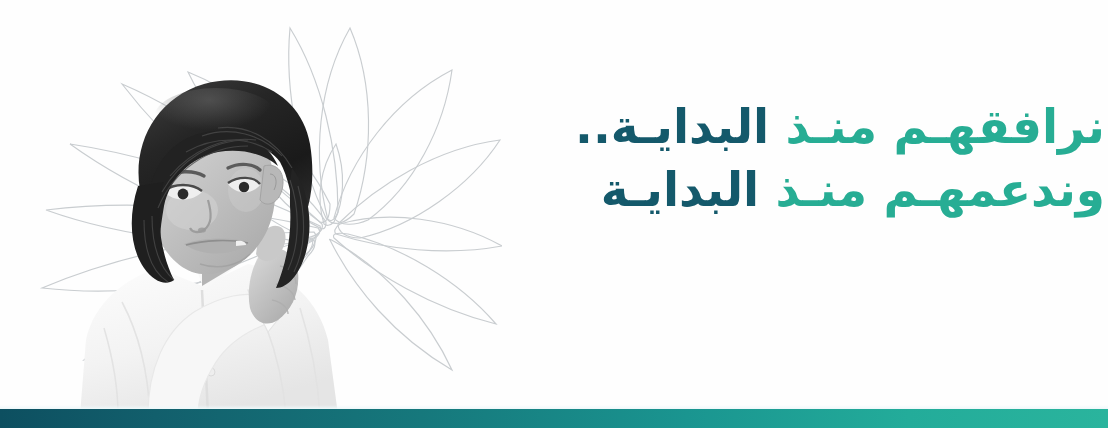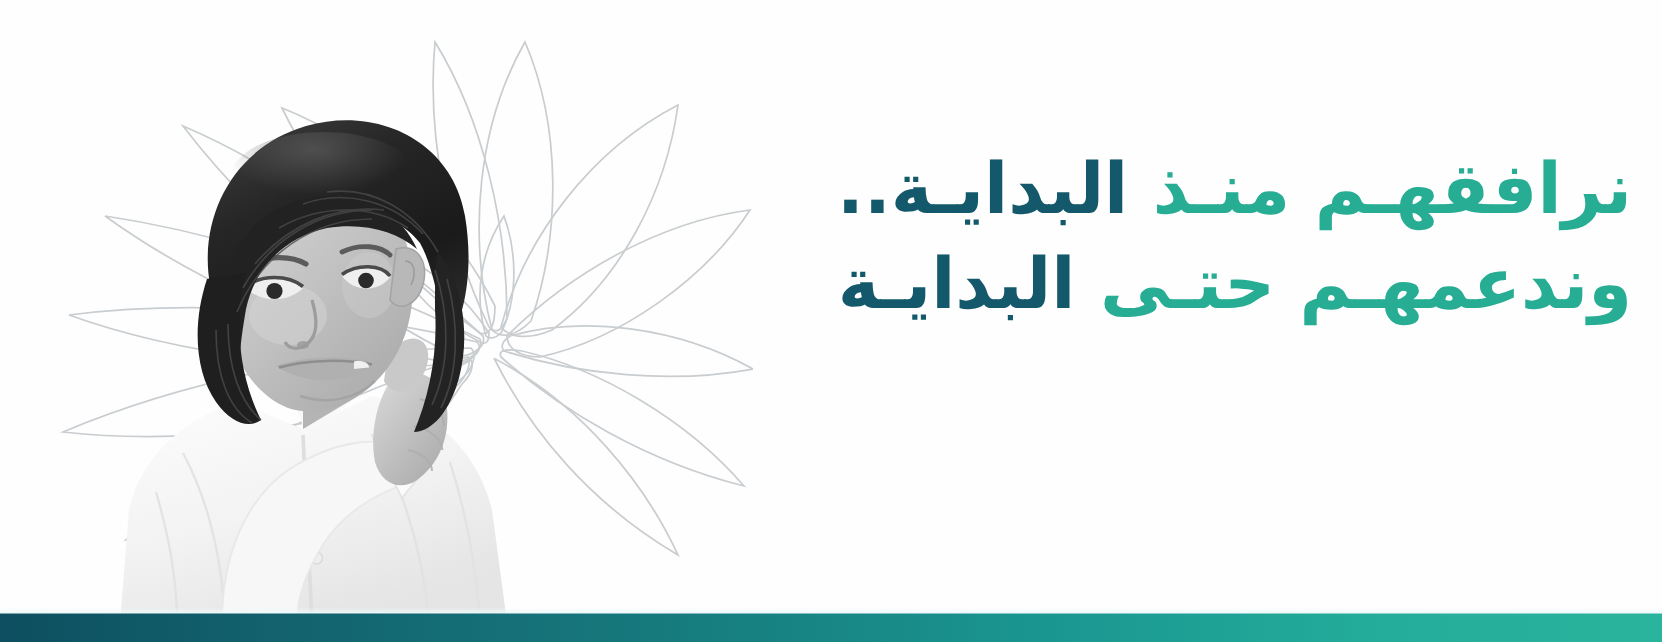--- a/index.html
+++ b/index.html
@@ -28,21 +28,21 @@
   #boy-photo {
     position:absolute;
     left:52px; top:40px;
     width:330px; height:375px;
     filter:grayscale(100%);
   }
 
   
   #headline {
     position:absolute;
-    right:20px; top:103px;
+    right:3px; top:103px;
     width:620px;
     direction:rtl;
     text-align:right;
     line-height:1.0;
   }
   .hl-line {
     white-space:nowrap;
     font-family:"DejaVu Sans", sans-serif;
     font-weight:bold;
     font-size:47px;
@@ -219,21 +219,21 @@
 
     <ellipse cx="164" cy="78" rx="62" ry="30" fill="url(#gHairShine)"></ellipse>
   </svg>
 
   <div id="headline">
     <div class="hl-line" id="hl-line-1">
       <span class="seg green">نرافقهـم منـذ</span>
       <span class="seg dark">البدايـة..</span>
     </div>
     <div class="hl-line" id="hl-line-2">
-      <span class="seg green">وندعمهـم حتـى</span>
+      <span class="seg green">وندعمهـم منـذ</span>
       <span class="seg dark">البدايـة</span>
     </div>
   </div>
 
   <div id="bar-top-haze"></div>
   <div id="bottom-bar"></div>
 
 </div>
 
 </body></html>

